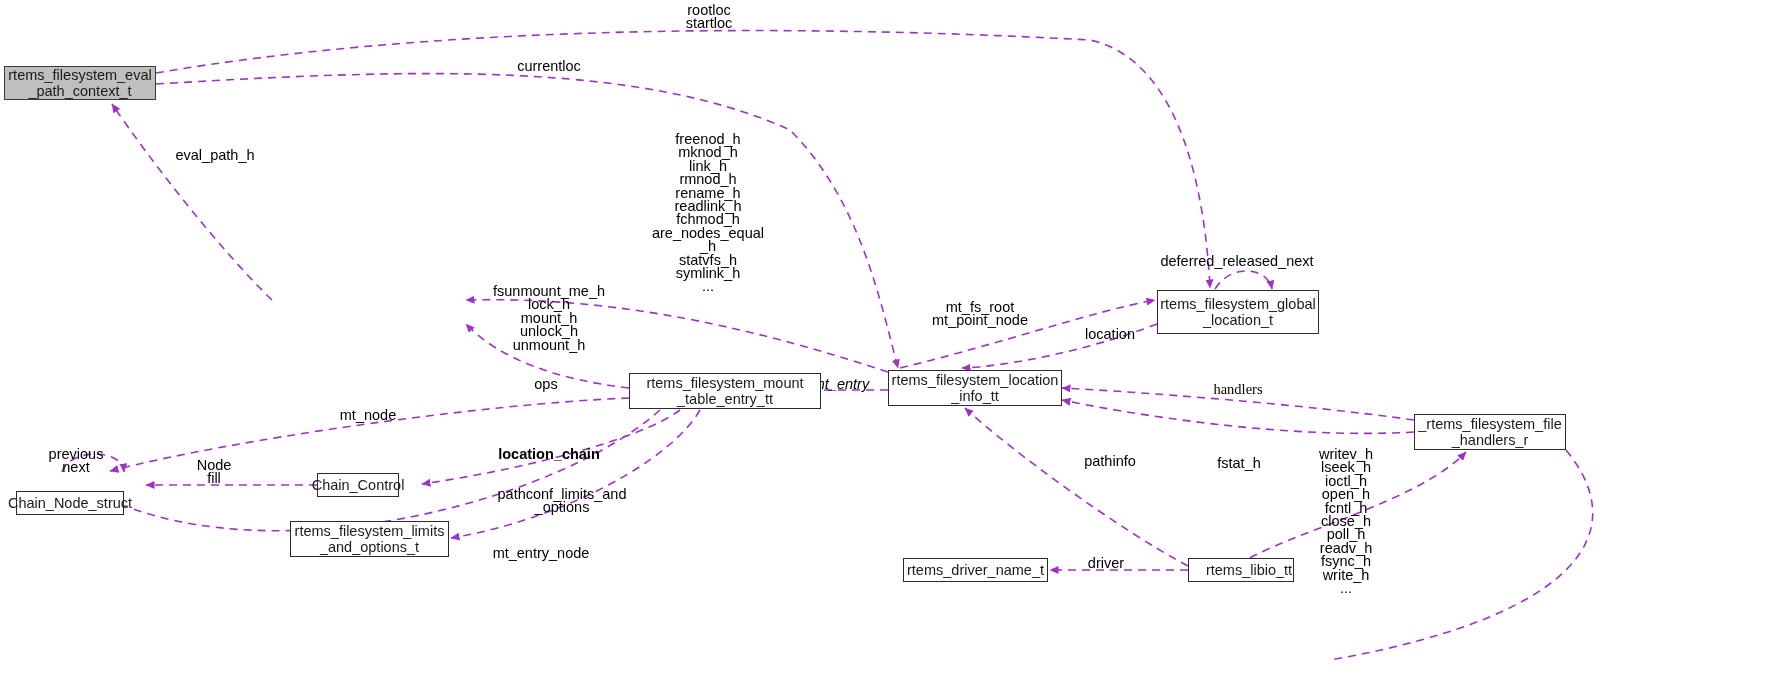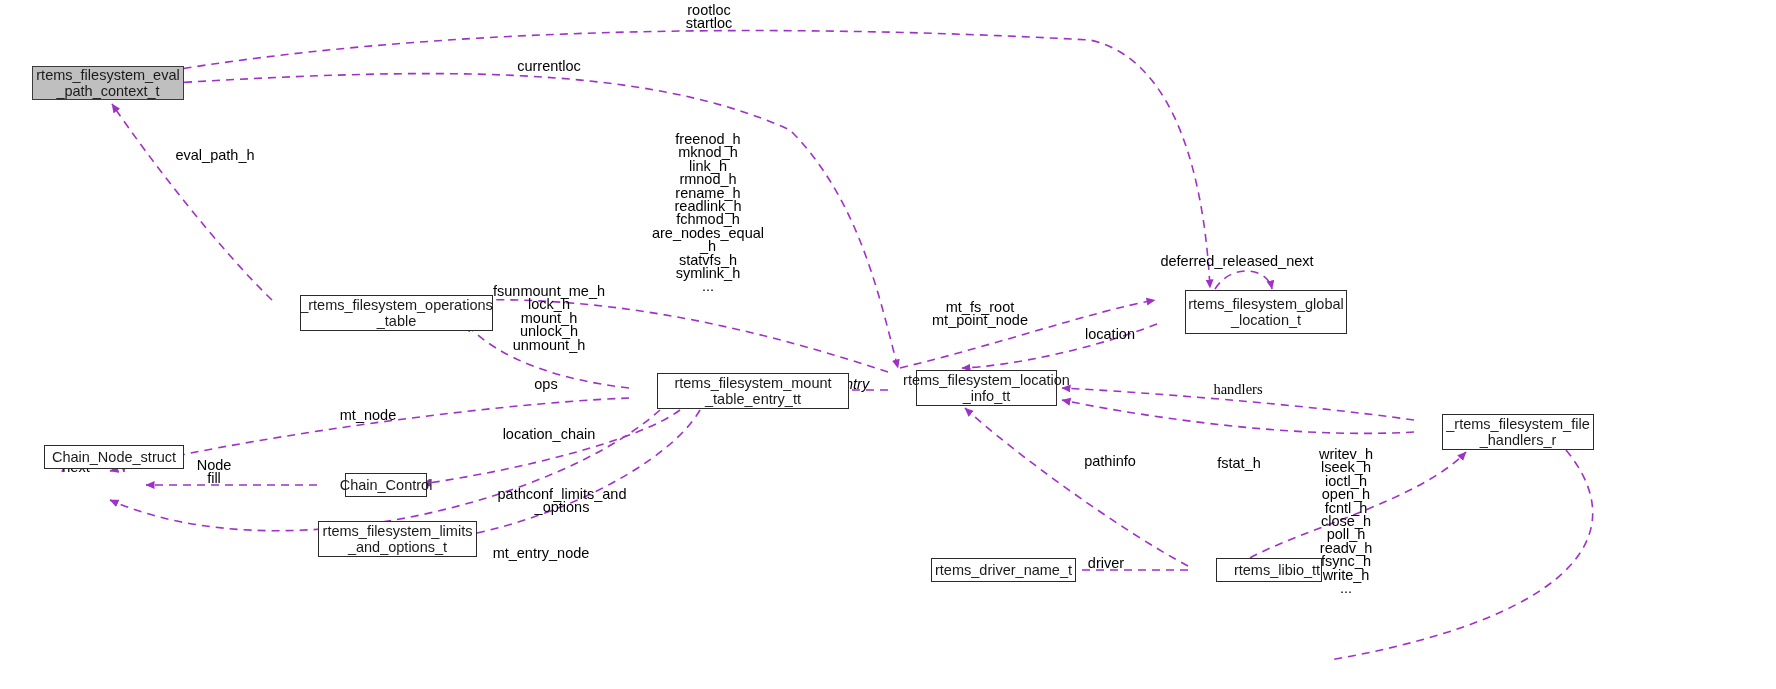--- a/index.html
+++ b/index.html
@@ -30,21 +30,20 @@
     background: #ffffff;
     color: #1a1a1a;
     font-size: 14.5px;
     line-height: 16px;
     display: flex;
     align-items: center;
     justify-content: center;
     text-align: center;
     white-space: pre-line;
     z-index: 3;
-    margin-left: 28px;
   }
   .node.highlight {
     background: #bfbfbf;
     border-color: #3a3a3a;
   }
   .elabel {
     position: absolute;
     color: #000000;
     font-size: 14.5px;
     line-height: 13.4px;
@@ -106,31 +105,29 @@
       <path d="M1188,570 L1050,570" marker-end="url(#ah)"></path>
 
       <path d="M1250,558 C1300,530 1420,500 1466,452" marker-end="url(#ah)"></path>
 
       <path d="M1566,450 C1640,540 1560,620 1330,660"></path>
     </g>
   </svg>
 
   <div class="node highlight" style="left:4px;  top:66px;  width:152px; height:34px;">rtems_filesystem_eval
 _path_context_t</div>
-  <div class="node" style="left:272px;top:295px; width:193px; height:36px;">_rtems_filesystem_operations
-_table</div>
   <div class="node" style="left:629px;top:373px; width:192px; height:36px;">rtems_filesystem_mount
 _table_entry_tt</div>
-  <div class="node" style="left:888px;top:370px; width:141px; height:36px;">rtems_filesystem_location
+  <div class="node" style="left:888px;top:370px; width:174px; height:36px;">rtems_filesystem_location
 _info_tt</div>
   <div class="node" style="left:1157px;top:290px;width:162px; height:44px;">rtems_filesystem_global
 _location_t</div>
   <div class="node" style="left:1414px;top:414px;width:152px; height:36px;">_rtems_filesystem_file
 _handlers_r</div>
-  <div class="node" style="left:16px; top:445px; width:140px; height:24px;">Chain_Node_struct</div>
+  <div class="node" style="left:16px; top:491px; width:108px; height:24px;">Chain_Node_struct</div>
   <div class="node" style="left:317px;top:473px; width:82px; height:24px;">Chain_Control</div>
   <div class="node" style="left:290px;top:521px; width:159px; height:36px;">rtems_filesystem_limits
 _and_options_t</div>
   <div class="node" style="left:903px;top:558px; width:145px; height:24px;">rtems_driver_name_t</div>
   <div class="node" style="left:1188px;top:558px;width:106px;  height:24px;padding-left:16px;">rtems_libio_tt</div>
 
   <div class="elabel" style="left:709px; top:4px;">rootloc
 startloc</div>
   <div class="elabel" style="left:549px; top:60px;">currentloc</div>
   <div class="elabel" style="left:215px; top:149px;">eval_path_h</div>
@@ -155,21 +152,21 @@
   <div class="elabel" style="left:980px; top:301px;">mt_fs_root
 mt_point_node</div>
   <div class="elabel" style="left:1110px;top:328px;">location</div>
   <div class="elabel" style="left:546px; top:378px;">ops</div>
   <div class="elabel" style="left:841px; top:378px;font-style:italic;">mt_entry</div>
   <div class="elabel" style="left:1238px;top:383px;font-family:Liberation Serif, serif;">handlers</div>
   <div class="elabel" style="left:368px; top:409px;">mt_node</div>
   <div class="elabel" style="left:1239px;top:413px;margin-top:44px;">fstat_h</div>
   <div class="elabel" style="left:76px;  top:427px;margin-top:21px;">previous
 next</div>
-  <div class="elabel" style="left:549px; top:428px;">location_chain</div>
+  <div class="elabel" style="left:549px; top:448px;font-weight:bold;">location_chain</div>
   <div class="elabel" style="left:1346px;top:448px;">writev_h
 lseek_h
 ioctl_h
 open_h
 fcntl_h
 close_h
 poll_h
 readv_h
 fsync_h
 write_h

